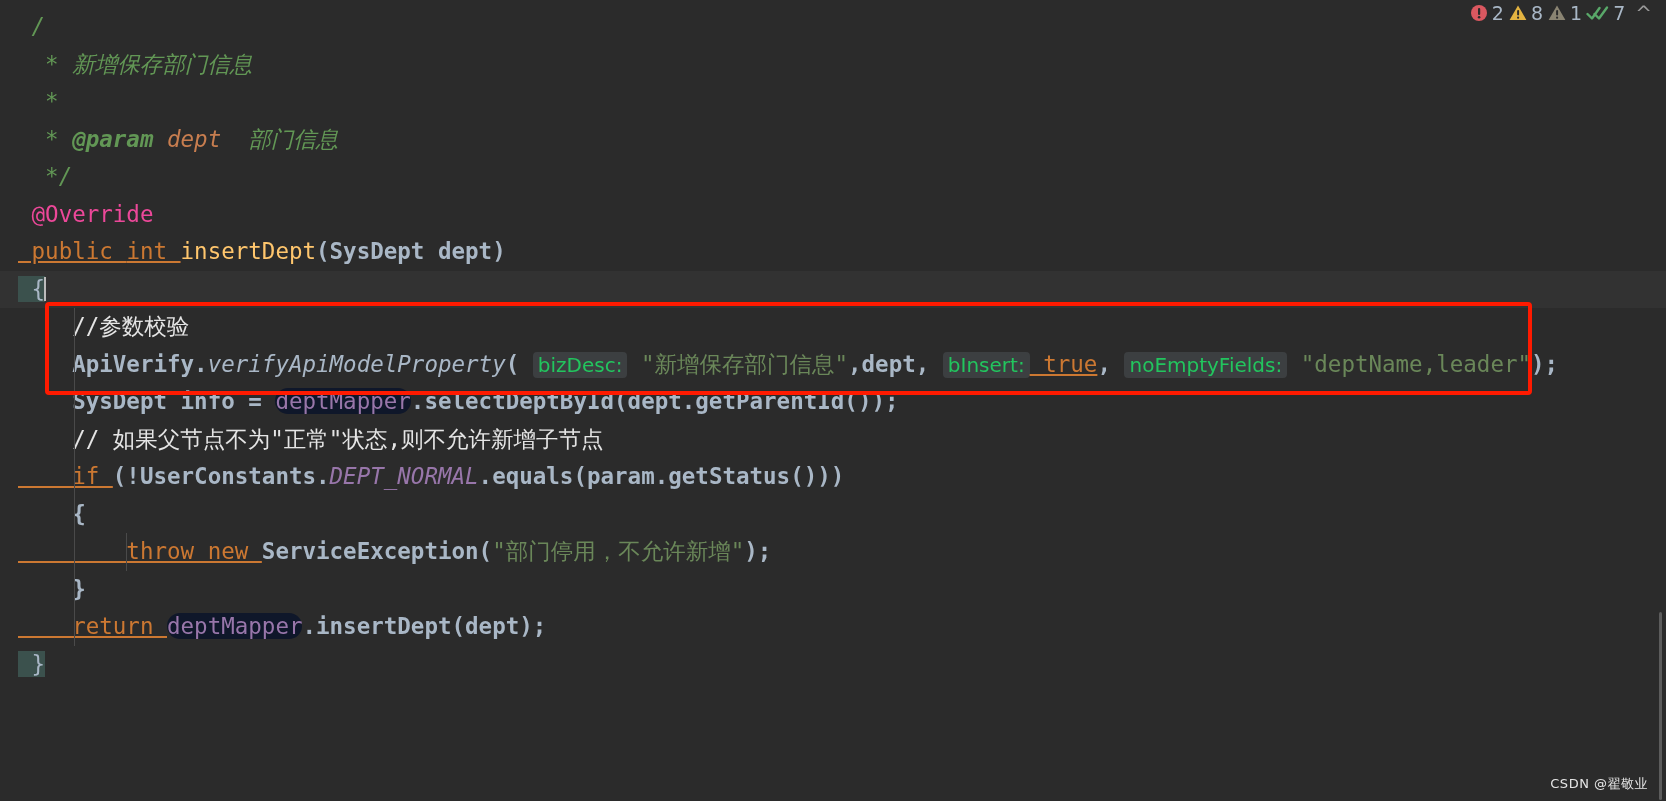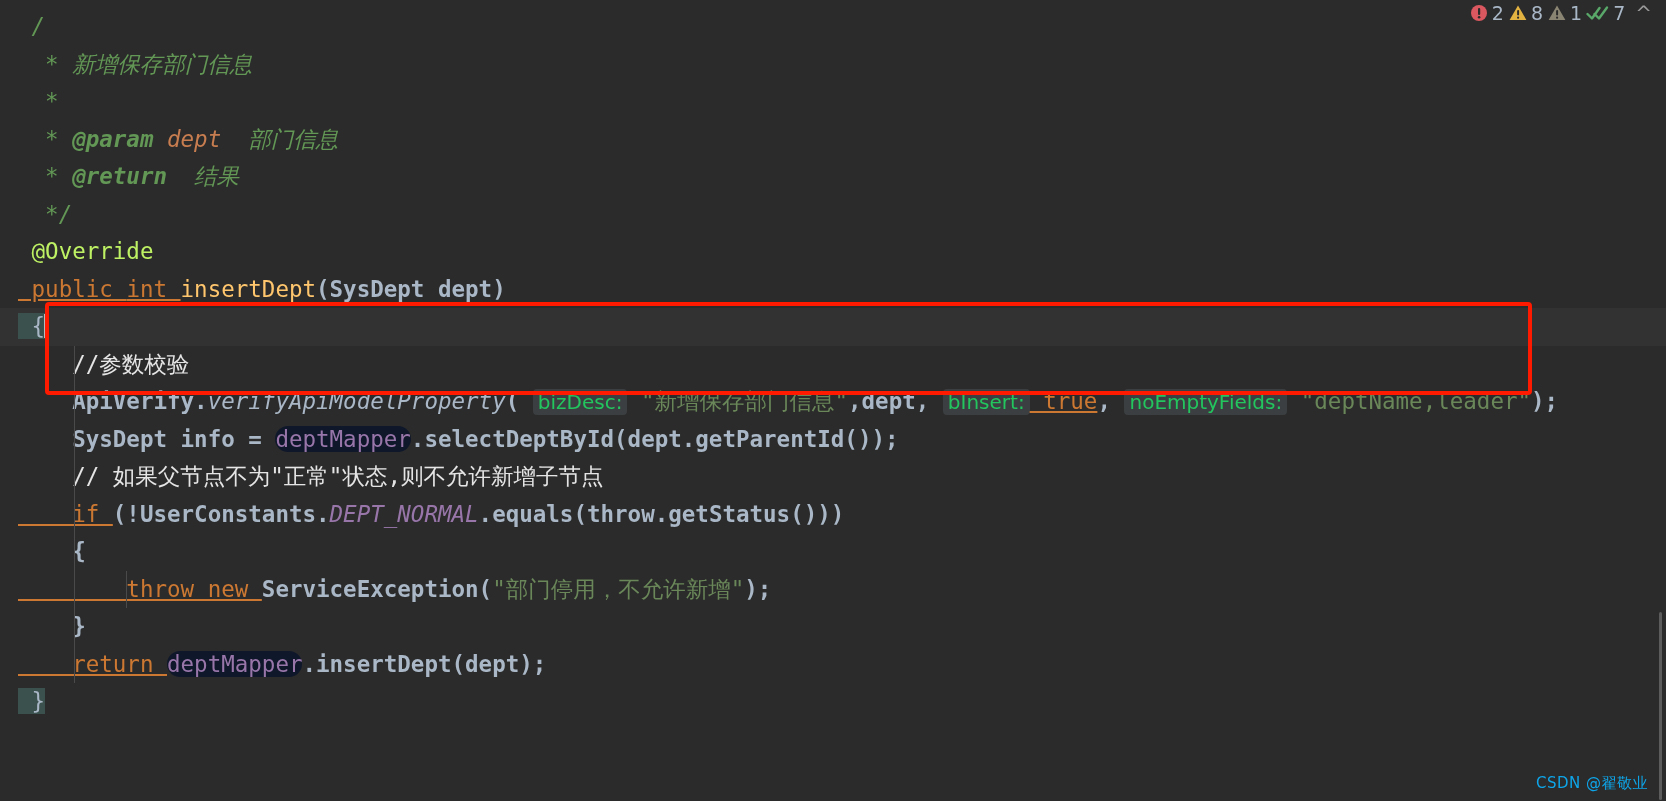--- a/index.html
+++ b/index.html
@@ -54,21 +54,21 @@
   }
   .g1 { left: 74px; }
   .g2 { left: 126px; }
 
   
   .cm       { color: #629755; font-style: italic; }   
   .cm-tag   { color: #629755; font-weight: bold; font-style: italic;
               }
   .cm-param { color: #c77d4f; font-style: italic; }
   .lcm      { color: #e5e5e5; }                        
-  .ann      { color: #bef264; text-align: right; }                        
+  .ann      { color: #ec4899; text-align: right; }                        
   .kw       { color: #cc7832; text-decoration: underline; }                        
   .meth     { color: #ffc66d; }                        
   .id       { color: #a9b7c6; font-weight: bold; }                        
   .str      { color: #6a8759; }
   .stat     { color: #9876aa; font-style: italic; }                         
   .fieldhl  { color: #9876aa; background: #0f172a; border-radius: 13px; }    
   .italm    { color: #a9b7c6; font-style: italic; }     
   .brace-hl { background: #3b514d; color: #a9b7c6; }
   .caret {
     display: inline-block;
@@ -145,46 +145,45 @@
     height: 188px;
     background: #5c5c5c;
     border-radius: 2px;
   }
 
   
   #watermark {
     position: absolute;
     right: 18px;
     bottom: 8px;
-    color: #0ea5e9;
-    font-size: 15px;
+    color: #e5e5e5;
+    font-size: 13px;
     font-family: "DejaVu Sans", sans-serif;
     letter-spacing: 0.5px;
   }
 </style>
 </head>
 <body>
 
 <div id="editor">
 
   <div class="code" id="code-area">
       <div class="line"><span class="cm"> /</span></div>
       <div class="line"><span class="cm">  * </span><span class="cm">新增保存部门信息</span></div>
       <div class="line"><span class="cm">  *</span></div>
       <div class="line"><span class="cm">  * </span><span class="cm-tag">@param</span><span class="cm"> </span><span class="cm-param">dept</span><span class="cm">  部门信息</span></div>
-      <div class="line"><span class="cm">  * </span><span class="cm-tag">@return</span><span class="cm">  结果</span></div>
       <div class="line"><span class="cm">  */</span></div>
       <div class="line"><span class="ann"> @Override</span></div>
       <div class="line"><span class="kw"> public </span><span class="kw">int </span><span class="meth">insertDept</span><span class="id">(SysDept dept)</span></div>
       <div class="line current"><span class="brace-hl"> {</span><span class="caret"></span></div>
       <div class="line"><span class="guide g1"></span><span class="lcm">    //参数校验</span></div>
       <div class="line"><span class="guide g1"></span><span class="id">    ApiVerify.</span><span class="italm">verifyApiModelProperty</span><span class="id">( </span><span class="hint">bizDesc:</span><span class="str"> "新增保存部门信息"</span><span class="id">,</span><span class="id">dept</span><span class="id">, </span><span class="hint">bInsert:</span><span class="kw"> true</span><span class="id">, </span><span class="hint">noEmptyFields:</span><span class="str"> "deptName,leader"</span><span class="id">);</span></div>
       <div class="line"><span class="guide g1"></span><span class="id">    SysDept info = </span><span class="fieldhl">deptMapper</span><span class="id">.selectDeptById(dept.getParentId());</span></div>
       <div class="line"><span class="guide g1"></span><span class="lcm">    // 如果父节点不为"正常"状态,则不允许新增子节点</span></div>
-      <div class="line"><span class="guide g1"></span><span class="kw">    if </span><span class="id">(!UserConstants.</span><span class="stat">DEPT_NORMAL</span><span class="id">.equals(throw.getStatus()))</span></div>
+      <div class="line"><span class="guide g1"></span><span class="kw">    if </span><span class="id">(!UserConstants.</span><span class="stat">DEPT_NORMAL</span><span class="id">.equals(param.getStatus()))</span></div>
       <div class="line"><span class="guide g1"></span><span class="id">    {</span></div>
       <div class="line"><span class="guide g1"></span><span class="guide g2"></span><span class="kw">        throw new </span><span class="id">ServiceException(</span><span class="str">"部门停用，不允许新增"</span><span class="id">);</span></div>
       <div class="line"><span class="guide g1"></span><span class="id">    }</span></div>
       <div class="line"><span class="guide g1"></span><span class="kw">    return </span><span class="fieldhl">deptMapper</span><span class="id">.insertDept(dept);</span></div>
       <div class="line"><span class="brace-hl"> }</span></div>
     </div>
 
   <div id="redbox"></div>
 
   <div id="inspect">

